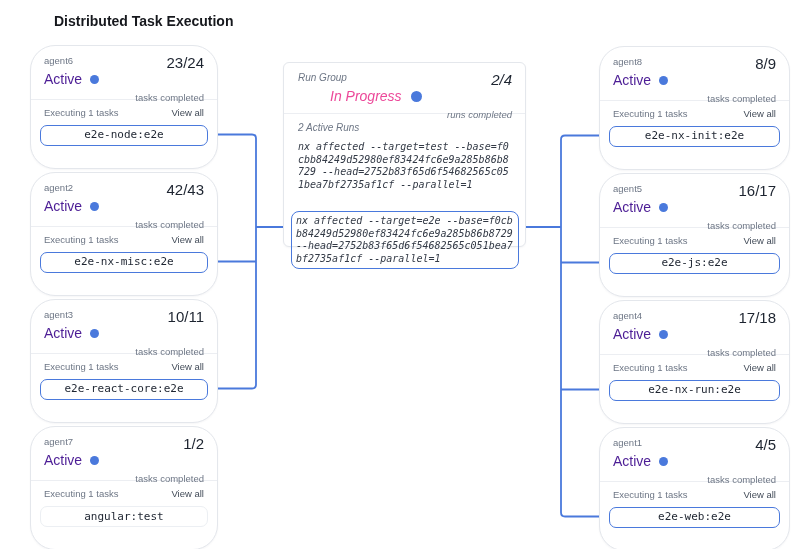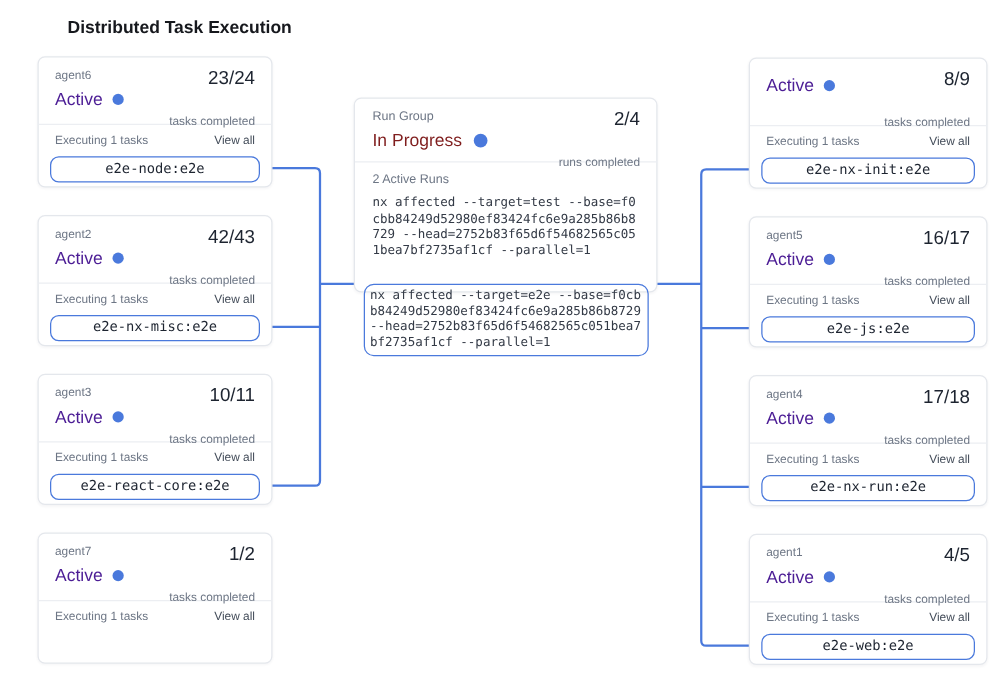--- a/index.html
+++ b/index.html
@@ -4,21 +4,21 @@
 <style>
   * { margin:0; padding:0; box-sizing:border-box; }
   html,body { background:#ffffff; }
   body { font-family:"Liberation Sans", sans-serif; }
   .stage { position:relative; width:800px; height:549px; background:#ffffff; overflow:hidden; }
 
   .page-title { position:absolute; left:30px; top:13px; font-size:14px; font-weight:700; color:#16181d;padding-left:24px; }
 
   .card { position:absolute; background:#fff; border:1px solid #e4e7ec; border-radius:6px;
           box-shadow:0 1px 2px rgba(16,24,40,.04); }
-  .agent-card { width:188px; height:105px; }
+  .agent-card { width:188px; height:124px;border-radius:25px; }
   .rt { width:191px; }
 
   .card-head { position:relative; height:54px; border-bottom:1px solid #eceef2; padding:9px 13px 0; }
   .agent-name { font-size:9.5px; color:#6d7685; line-height:12px; }
   .status-row { margin-top:2px; display:flex; align-items:center; }
   .status-text { font-size:14px; color:#4c1d95; line-height:20px; }
   .status-dot { width:9px; height:9px; border-radius:50%; background:#4a79dc; margin-left:8px; display:inline-block; }
   .head-right { position:absolute; right:13px; top:8px; text-align:right; }
   .count { font-size:15px; font-weight:500; color:#1d2430; line-height:18px; }
   .count-label { font-size:9.5px; color:#6d7685; margin-top:20px; }
@@ -27,25 +27,25 @@
   .exec-label { font-size:9.5px; color:#6d7685; }
   .view-all { font-size:9.5px; color:#434c59; cursor:pointer; }
 
   .task-box { margin:6px 9px 0; height:21px; line-height:18px; text-align:center;
               border:1.5px solid #4a79dc; border-radius:7px;
               font-family:"DejaVu Sans Mono", monospace; font-size:11px; color:#1d2430;
               cursor:pointer; background:#fff; }
   .task-box.plain { border:1px solid #eceff3; line-height:19px; }
 
   
-  .run-card { left:283px; top:78px; width:243px; height:156px; }
+  .run-card { left:283px; top:62px; width:243px; height:185px;font-style:italic; }
   .rg-head { position:relative; height:51px; border-bottom:1px solid #eceef2; padding:9px 14px 0; }
   .rg-label { font-size:10px; color:#6d7685; line-height:12px; }
   .rg-status-row { margin-top:3px; display:flex; align-items:center; }
-  .rg-status { font-size:14px; color:#7f1d1d; line-height:19px; }
+  .rg-status { font-size:14px; color:#ec4899; line-height:19px;margin-left:32px; }
   .rg-dot { width:11px; height:11px; border-radius:50%; background:#4a79dc; margin-left:9px; display:inline-block; }
   .active-runs { margin:8px 14px 0; font-size:10px; color:#6d7685; line-height:12px; }
   .cmd { margin:7px 10px 0; padding:0 4px; font-family:"DejaVu Sans Mono", monospace;
          font-size:10px; line-height:12.5px; color:#333a46; text-align:left; word-break:break-all; }
   .cmd.highlight { margin:20px 6px 0 7px; padding:3px 4px; border:1.5px solid #4a79dc; border-radius:8px; cursor:pointer; }
 
   svg.wires { position:absolute; left:0; top:0; pointer-events:none; }
   .wire { stroke:#4a79dc; stroke-width:1.8; fill:none; }
   .node { fill:#4a79dc; }
 </style>
@@ -141,20 +141,21 @@
       </div>
       <div class="head-right">
         <div class="count">1/2</div>
         <div class="count-label">tasks completed</div>
       </div>
     </div>
     <div class="foot-row">
       <span class="exec-label">Executing 1 tasks</span>
       <a class="view-all">View all</a>
     </div>
+    <div class="task-box plain">angular:test</div>
   </div>
 
   <div class="card run-card">
     <div class="rg-head">
       <div class="rg-label">Run Group</div>
       <div class="rg-status-row">
         <span class="rg-status">In Progress</span>
         <span class="rg-dot"></span>
       </div>
       <div class="head-right">
@@ -162,20 +163,21 @@
         <div class="count-label">runs completed</div>
       </div>
     </div>
     <div class="active-runs">2 Active Runs</div>
     <div class="cmd">nx affected --target=test --base=f0cbb84249d52980ef83424fc6e9a285b86b8729 --head=2752b83f65d6f54682565c051bea7bf2735af1cf --parallel=1</div>
     <div class="cmd highlight">nx affected --target=e2e --base=f0cbb84249d52980ef83424fc6e9a285b86b8729 --head=2752b83f65d6f54682565c051bea7bf2735af1cf --parallel=1</div>
   </div>
 
   <div class="card agent-card rt" style="left:599px;top:46px;">
     <div class="card-head">
+      <div class="agent-name">agent8</div>
       <div class="status-row">
         <span class="status-text">Active</span>
         <span class="status-dot"></span>
       </div>
       <div class="head-right">
         <div class="count">8/9</div>
         <div class="count-label">tasks completed</div>
       </div>
     </div>
     <div class="foot-row">

